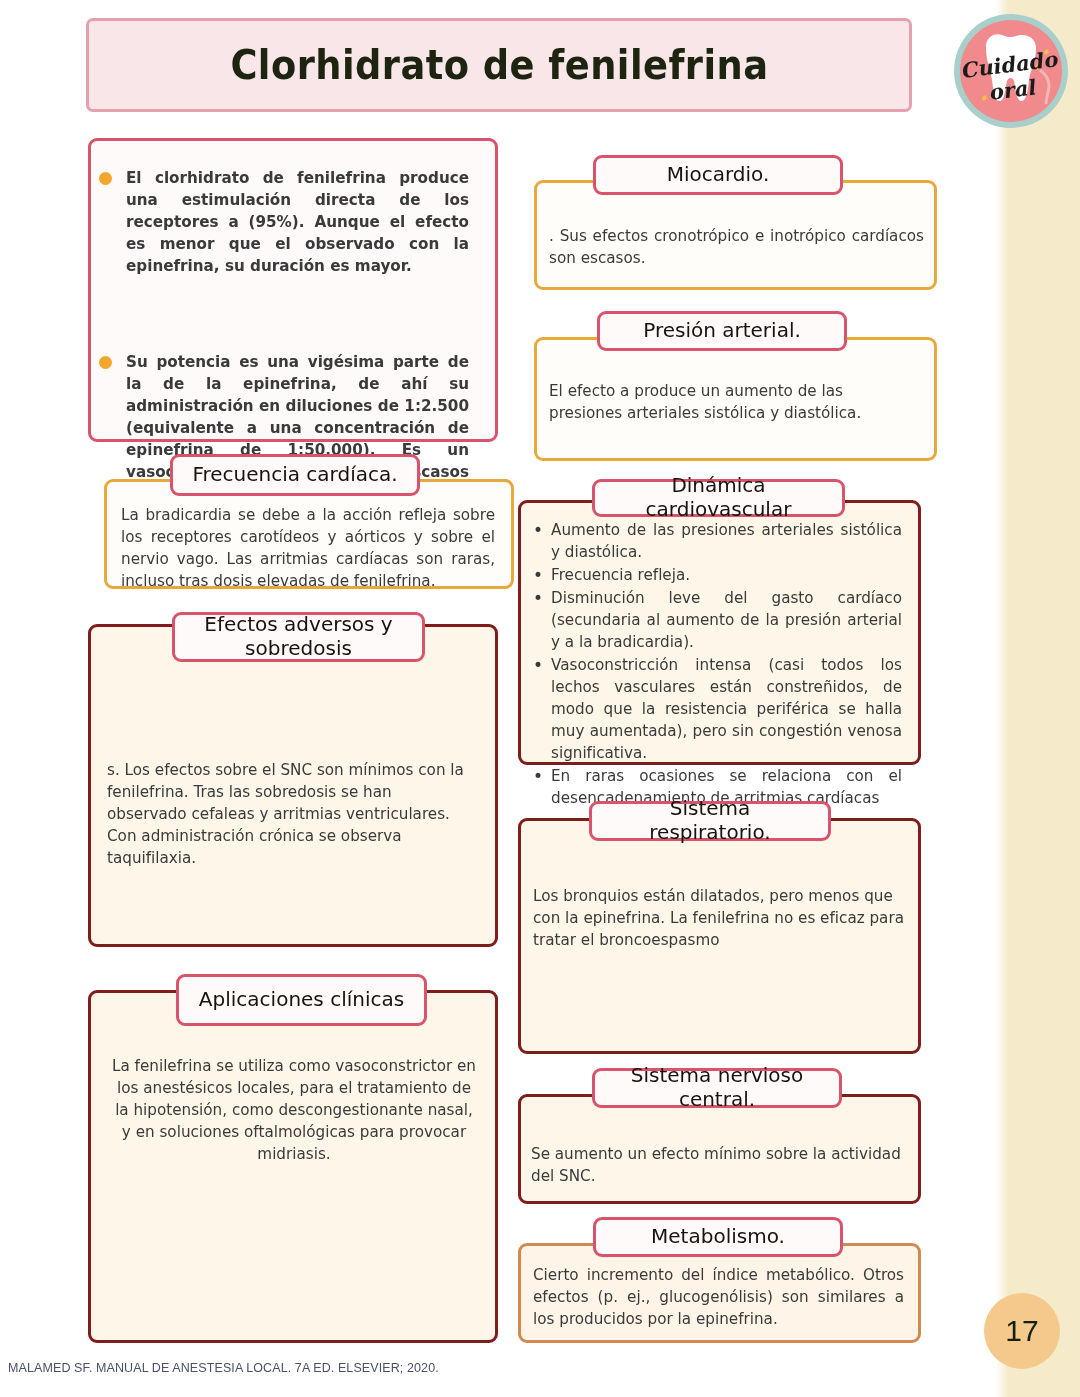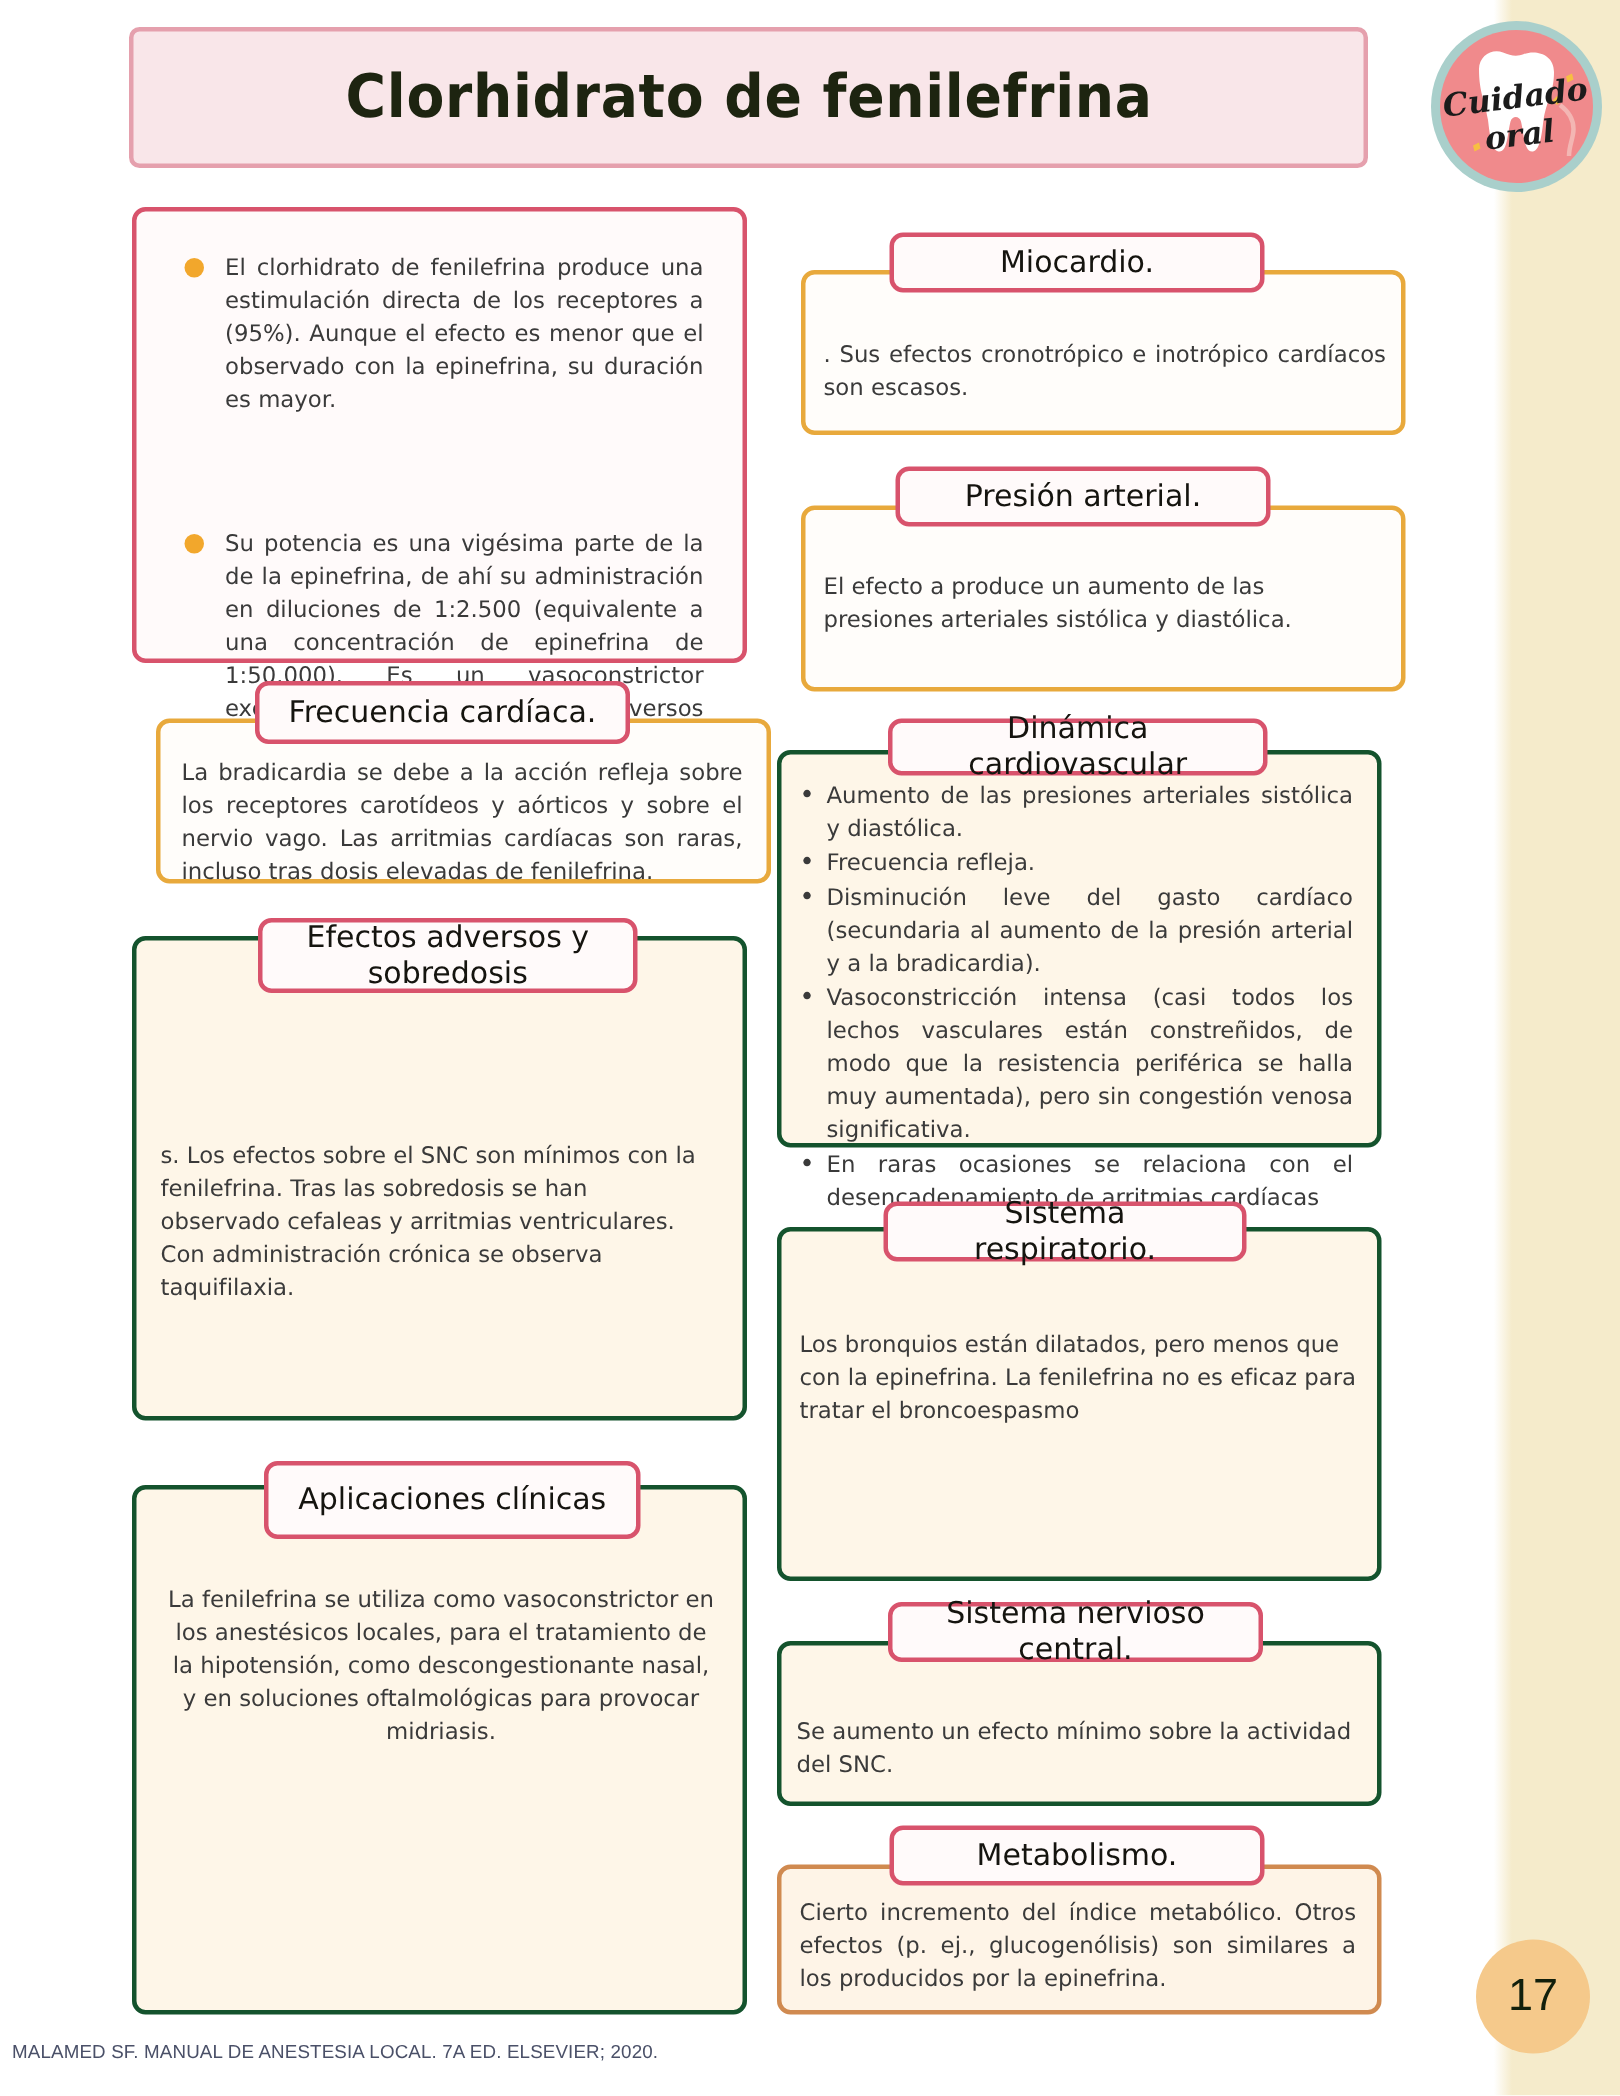--- a/index.html
+++ b/index.html
@@ -66,21 +66,21 @@
     height: 118px;
   }
 
   
   .card {
     position: absolute;
     box-sizing: border-box;
     border-radius: 9px;
   }
   .card.rose   { border: 3px solid #D8536C; background: #FFFAFA; }
-  .card.orange { border: 3px solid #14532d; background: #FEF6E8; }
+  .card.orange { border: 3px solid #7f1d1d; background: #FEF6E8; }
   .card.orange-white { border: 3px solid #E8A93C; background: #FFFDFA; margin-left: 16px; }
   .card.brown  { border: 3px solid #D08A50; background: #FEF4E7; }
 
   .card-body {
     font-size: 15.2px;
     line-height: 1.45;
     color: #3a3a3a;
     font-family: "DejaVu Sans", sans-serif;
   }
   .card-body.justify { text-align: justify; }
@@ -183,21 +183,21 @@
     <g fill="#F7C23E" opacity="0.95">
       <path d="M92 39l4-2 1 4-4 2z"></path>
       <path d="M30 85l4-2 1 4-4 2z"></path>
       <path d="M86 52l3 3-3 3-3-3z"></path>
     </g>
     <text x="59" y="60" text-anchor="middle" font-family="DejaVu Serif, serif" font-style="italic" font-weight="700" font-size="21" fill="#1b1b1b" transform="rotate(-7 59 60)">Cuidado</text>
     <text x="62" y="85" text-anchor="middle" font-family="DejaVu Serif, serif" font-style="italic" font-weight="700" font-size="21" fill="#1b1b1b" transform="rotate(-7 62 85)">oral</text>
   </svg>
 </div>
 
-<div class="card rose" style="left:88px; top:138px; width:410px; height:304px; padding:26px 26px 0 32px;">
+<div class="card rose" style="left:88px; top:138px; width:410px; height:304px; padding:26px 26px 0 8px;font-weight:bold;">
   <div class="card-body">
     <div class="dot-item" style="margin-bottom:74px;">
       <span class="dot"></span>
       <span class="dot-text">El clorhidrato de fenilefrina produce una estimulación directa de los receptores a (95%). Aunque el efecto es menor que el observado con la epinefrina, su duración es mayor.</span>
     </div>
     <div class="dot-item">
       <span class="dot"></span>
       <span class="dot-text">Su potencia es una vigésima parte de la de la epinefrina, de ahí su administración en diluciones de 1:2.500 (equivalente a una concentración de epinefrina de 1:50.000). Es un vasoconstrictor excelente, con escasos efectos adversos de importancia</span>
     </div>
   </div>

